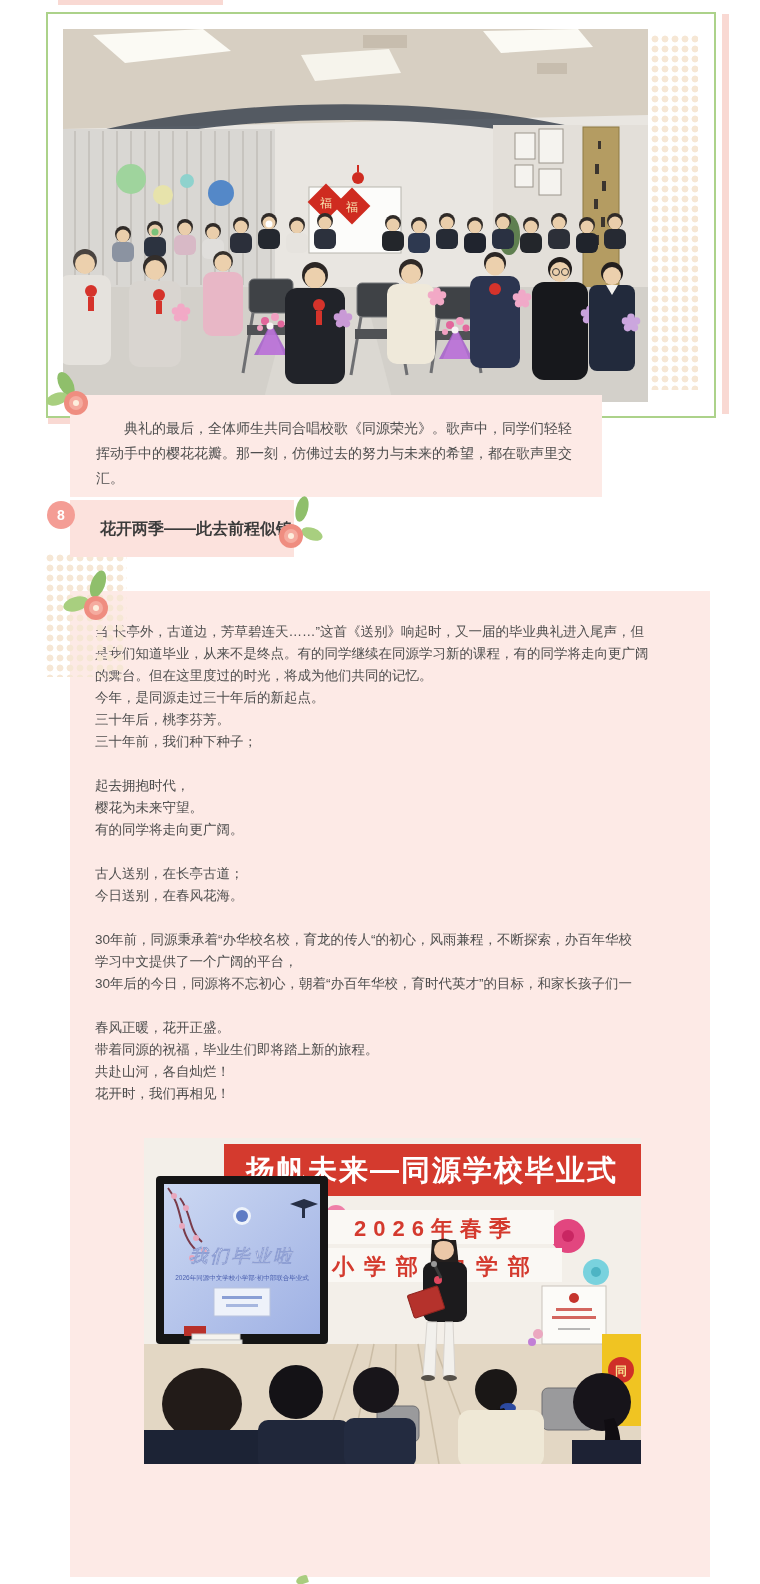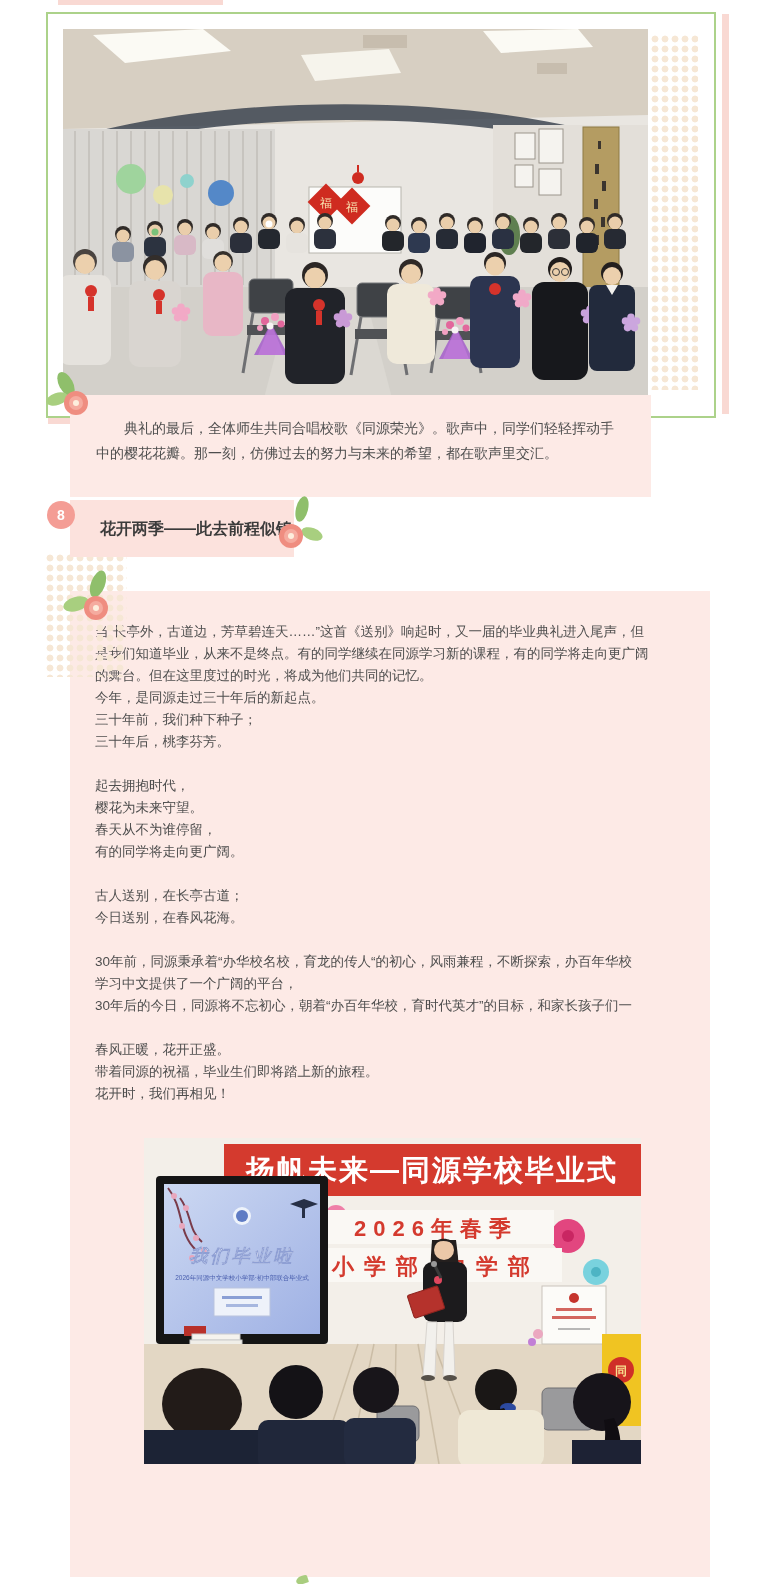--- a/index.html
+++ b/index.html
@@ -8,21 +8,21 @@
   .accent{position:absolute;background:#f9d9d3;}
   #topbar{left:58px;top:0;width:165px;height:5px;}
   #rightbar{left:722px;top:14px;width:7px;height:400px;}
   #blbar{left:48px;top:418px;width:37px;height:6px;}
   .photo-card{position:absolute;left:46px;top:12px;width:666px;height:402px;
               border:2px solid #acd28a;background:#ffffff;}
   .photo1{position:absolute;left:15px;top:15px;width:585px;height:373px;display:block;}
   .dots{background-image:radial-gradient(circle,#f6e7d5 3.2px,rgba(246,231,213,0) 3.7px);
         background-size:10px 10px;}
   .dots-strip{position:absolute;left:602px;top:20px;width:48px;height:356px;}
-  .para-block{position:absolute;left:70px;top:395px;width:581px;height:102px;background:#fdeae6;
+  .para-block{position:absolute;left:70px;top:395px;width:532px;height:102px;background:#fdeae6;
               z-index:5;box-sizing:border-box;padding:21px 26px 4px;}
   .para-block p{margin:0;font-size:14px;line-height:25px;color:#4e4e4e;text-indent:2em;}
   .section-header{position:absolute;left:70px;top:500px;width:224px;height:57px;background:#fce2dd;z-index:4;}
   .section-title{line-height:57px;padding-left:30px;font-weight:bold;font-size:16px;color:#3b3b3b;}
   .badge{position:absolute;left:47px;top:501px;width:28px;height:28px;border-radius:50%;
          background:#f49d95;color:#ffffff;font-weight:bold;font-size:14px;text-align:center;
          line-height:28px;z-index:6;}
   .dots-block{position:absolute;left:45px;top:553px;width:82px;height:124px;z-index:2;}
   .main-block{position:absolute;left:70px;top:591px;width:640px;height:986px;background:#fdeae6;
               box-sizing:border-box;padding:30px 20px 0 25px;z-index:1;}
@@ -263,37 +263,37 @@
     <circle cx="34" cy="38" r="12" fill="#ef8d80"></circle>
     <circle cx="34" cy="38" r="7" fill="#f5ab9f"></circle>
     <circle cx="34" cy="38" r="3" fill="#fdeedd"></circle>
   </svg>
 
   <div class="main-block">
     <div class="t-line">当“长亭外，古道边，芳草碧连天……”这首《送别》响起时，又一届的毕业典礼进入尾声，但</div>
     <div class="t-line">是我们知道毕业，从来不是终点。有的同学继续在同源学习新的课程，有的同学将走向更广阔</div>
     <div class="t-line">的舞台。但在这里度过的时光，将成为他们共同的记忆。</div>
     <div class="t-line">今年，是同源走过三十年后的新起点。</div>
+    <div class="t-line">三十年后，桃李芬芳。</div>
     <div class="t-line">三十年前，我们种下种子；</div>
-    <div class="t-line">三十年后，桃李芬芳。</div>
     <div class="t-line"></div>
     <div class="t-line">起去拥抱时代，</div>
     <div class="t-line">樱花为未来守望。</div>
-    <div class="t-line">春天从不为谁停留，</div>
     <div class="t-line">有的同学将走向更广阔。</div>
     <div class="t-line"></div>
     <div class="t-line">古人送别，在长亭古道；</div>
     <div class="t-line">今日送别，在春风花海。</div>
     <div class="t-line"></div>
     <div class="t-line">30年前，同源秉承着“办华校名校，育龙的传人“的初心，风雨兼程，不断探索，办百年华校</div>
     <div class="t-line">学习中文提供了一个广阔的平台，</div>
     <div class="t-line">30年后的今日，同源将不忘初心，朝着“办百年华校，育时代英才”的目标，和家长孩子们一</div>
     <div class="t-line"></div>
     <div class="t-line">春风正暖，花开正盛。</div>
     <div class="t-line">带着同源的祝福，毕业生们即将踏上新的旅程。</div>
+    <div class="t-line">共赴山河，各自灿烂！</div>
     <div class="t-line">花开时，我们再相见！</div>
 
     <div class="photo2wrap">
       <svg class="photo2" viewBox="0 0 497 326" preserveAspectRatio="none">
         <defs>
           <linearGradient id="tvgrad" x1="0" y1="0" x2="1" y2="1">
             <stop offset="0" stop-color="#ccd8f2"></stop>
             <stop offset="1" stop-color="#9fb1e4"></stop>
           </linearGradient>
         </defs>

